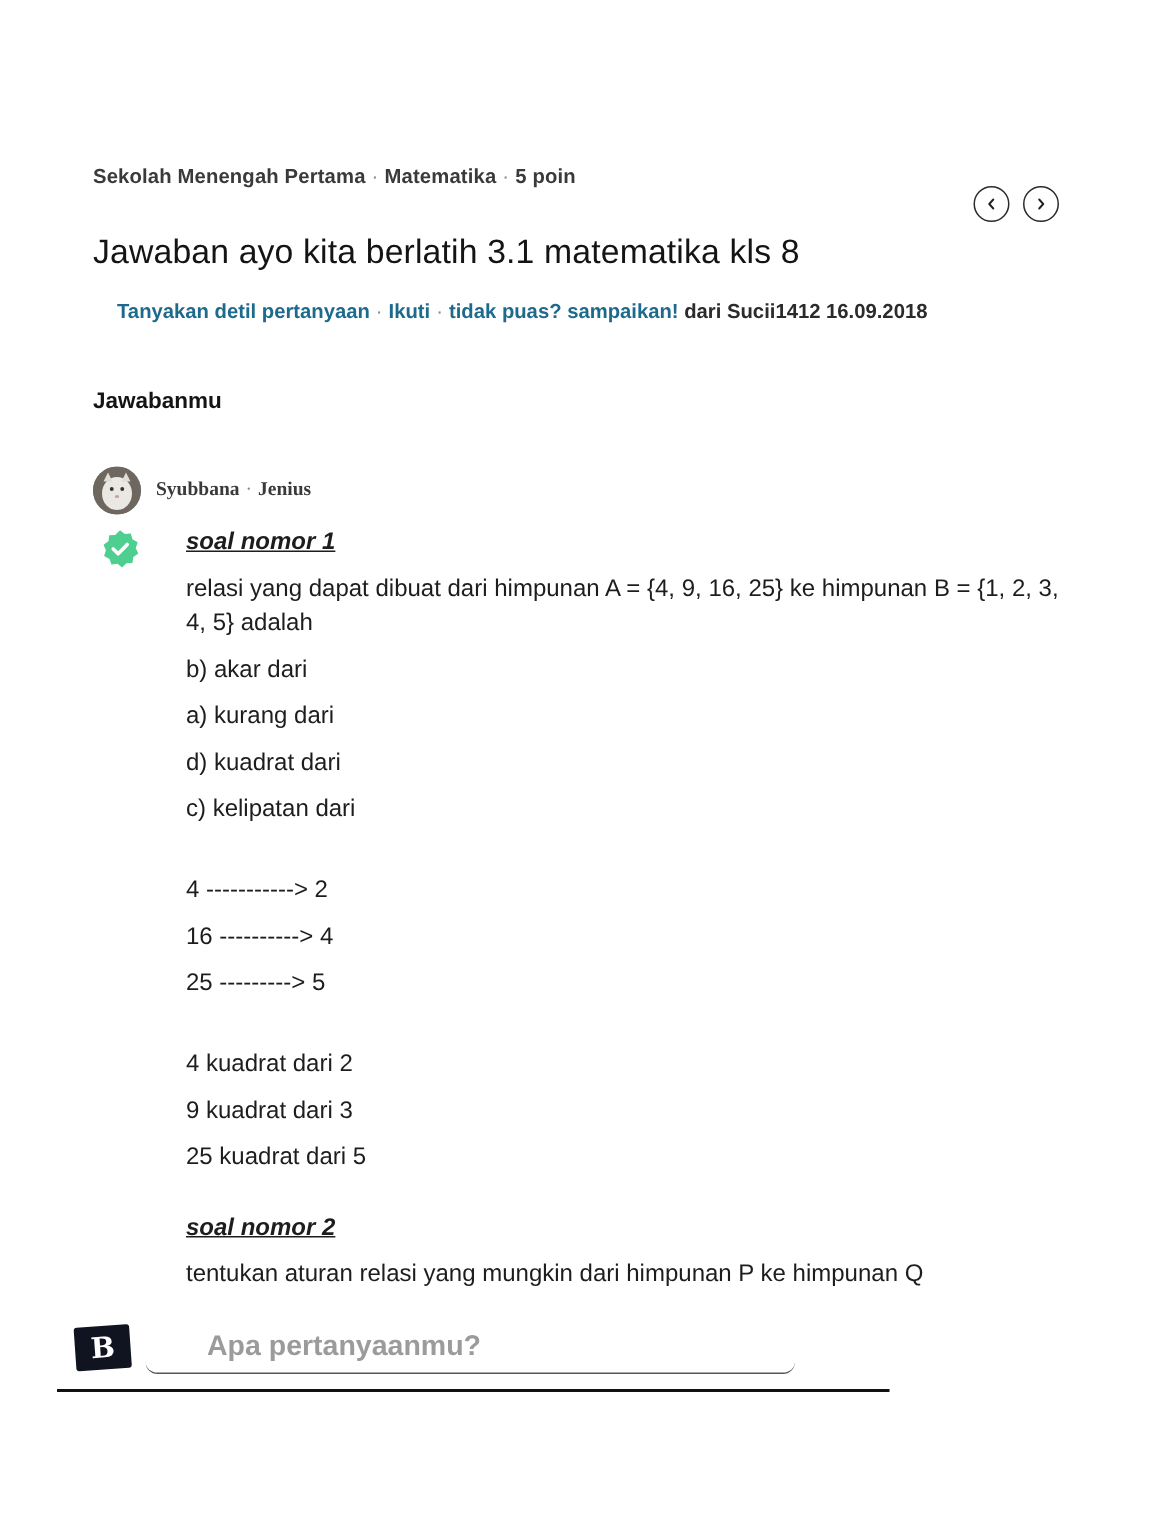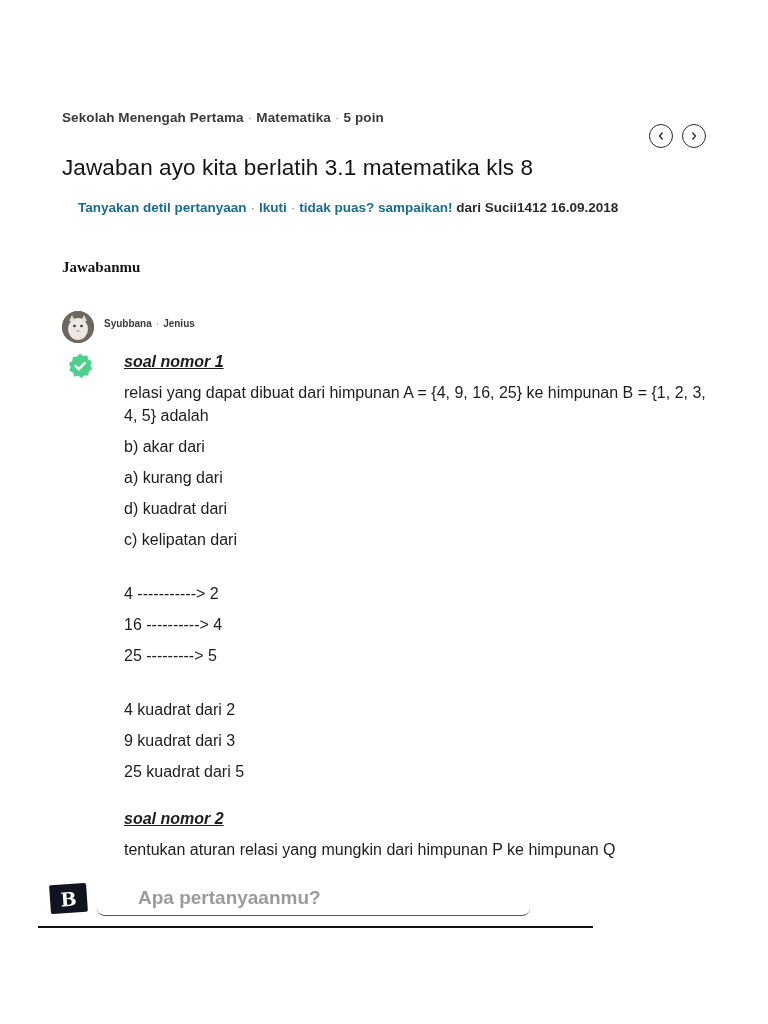--- a/index.html
+++ b/index.html
@@ -12,24 +12,24 @@
     .nav-arrows { position: absolute; left: 649px; top: 124px; display: flex; gap: 9px; }
     .nav-btn { width: 24px; height: 24px; border: 1.5px solid #2b2b2b; border-radius: 50%; display: flex; align-items: center; justify-content: center; cursor: pointer; background: #fff; }
     .nav-btn svg { width: 10px; height: 10px; }
 
     .page-title { position: absolute; left: 62px; top: 155px; font-size: 22.5px; font-weight: normal; color: #141414; letter-spacing: 0.1px; }
 
     .question-meta { position: absolute; left: 62px; top: 200px; font-size: 13.5px; font-weight: bold; color: #2b2b2b; margin-left: 16px; }
     .question-meta .link { color: #1e6a8d; cursor: pointer; }
     .question-meta .sep { color: #8a8a8a; font-weight: normal; margin: 0 4px; }
 
-    .section-heading { position: absolute; left: 62px; top: 259px; font-size: 15px; font-weight: bold; color: #141414; font-family: Liberation Serif, serif; }
+    .section-heading { position: absolute; left: 62px; top: 259px; font-size: 15px; font-weight: bold; color: #141414; }
 
     .avatar { position: absolute; left: 62px; top: 311px; width: 32px; height: 32px; border-radius: 50%; overflow: hidden; background: radial-gradient(circle at 50% 45%, #e8e6e2 0 30%, #9a958d 55%, #4b4741 100%); }
-    .answer-author { position: absolute; left: 104px; top: 318px; font-size: 10px; font-weight: bold; color: #3a3a3a; }
+    .answer-author { position: absolute; left: 104px; top: 318px; font-size: 13px; font-weight: bold; color: #3a3a3a; font-family: Liberation Serif, serif; }
     .answer-author .sep { color: #8a8a8a; font-weight: normal; margin: 0 4px; }
 
     .verified-badge { position: absolute; left: 66px; top: 352px; width: 28px; height: 28px; }
 
     .answer-body { position: absolute; left: 124px; top: 350px; width: 585px; font-size: 16px; line-height: 23px; color: #1d1d1d; }
     .answer-body p { margin-bottom: 8px; }
     .answer-body .sub { font-weight: bold; font-style: italic; text-decoration: underline; }
     .answer-body .gap { height: 23px; }
     .brainly-logo { position: absolute; left: 50px; top: 884px; width: 37px; height: 29px; background: #0f1420; transform: rotate(-4deg); border-radius: 2px; display: flex; align-items: center; justify-content: center; color: #fff; font-weight: bold; font-size: 19px; font-family: "DejaVu Serif", serif; }
     .ask-input { position: absolute; left: 97px; top: 880px; width: 433px; height: 36px; background: #ffffff; border: none; border-bottom: 1.5px solid #555; border-radius: 0 0 8px 8px; padding-left: 41px; font-size: 19px; font-weight: bold; color: #9b9b9b; display: flex; align-items: center; cursor: text; }

